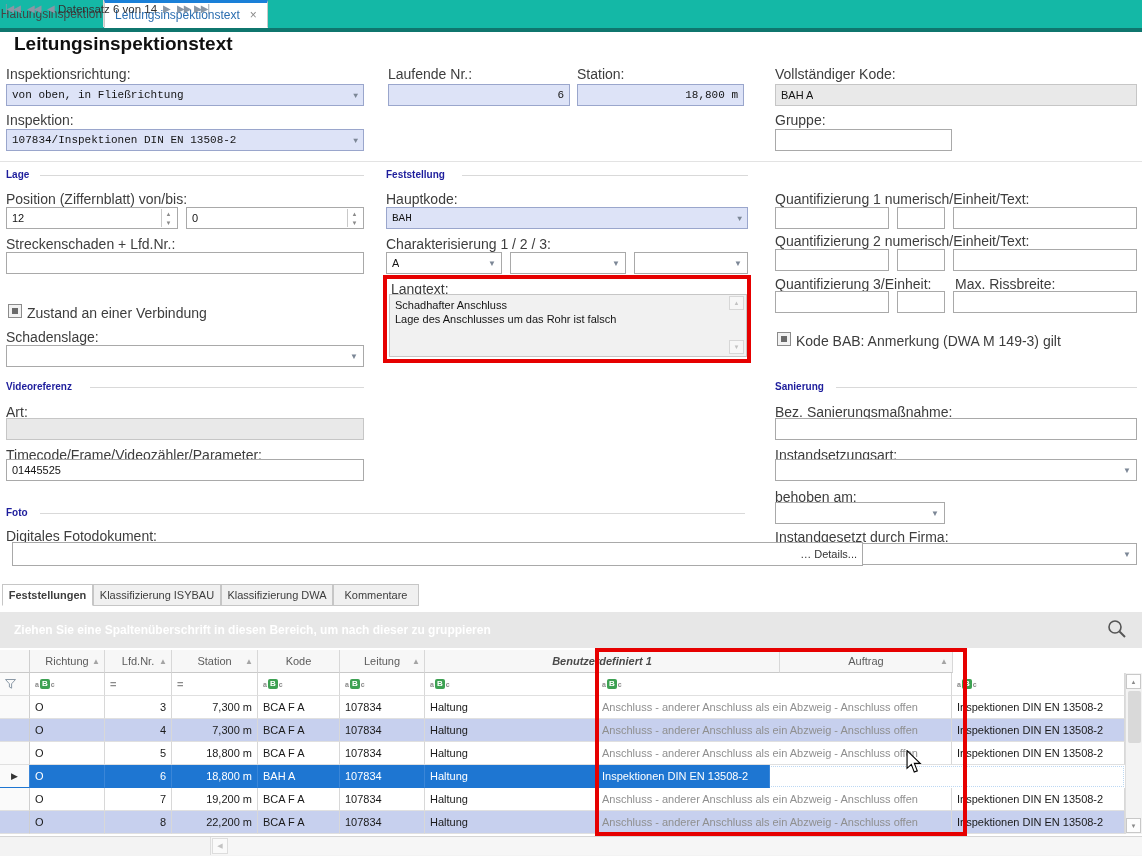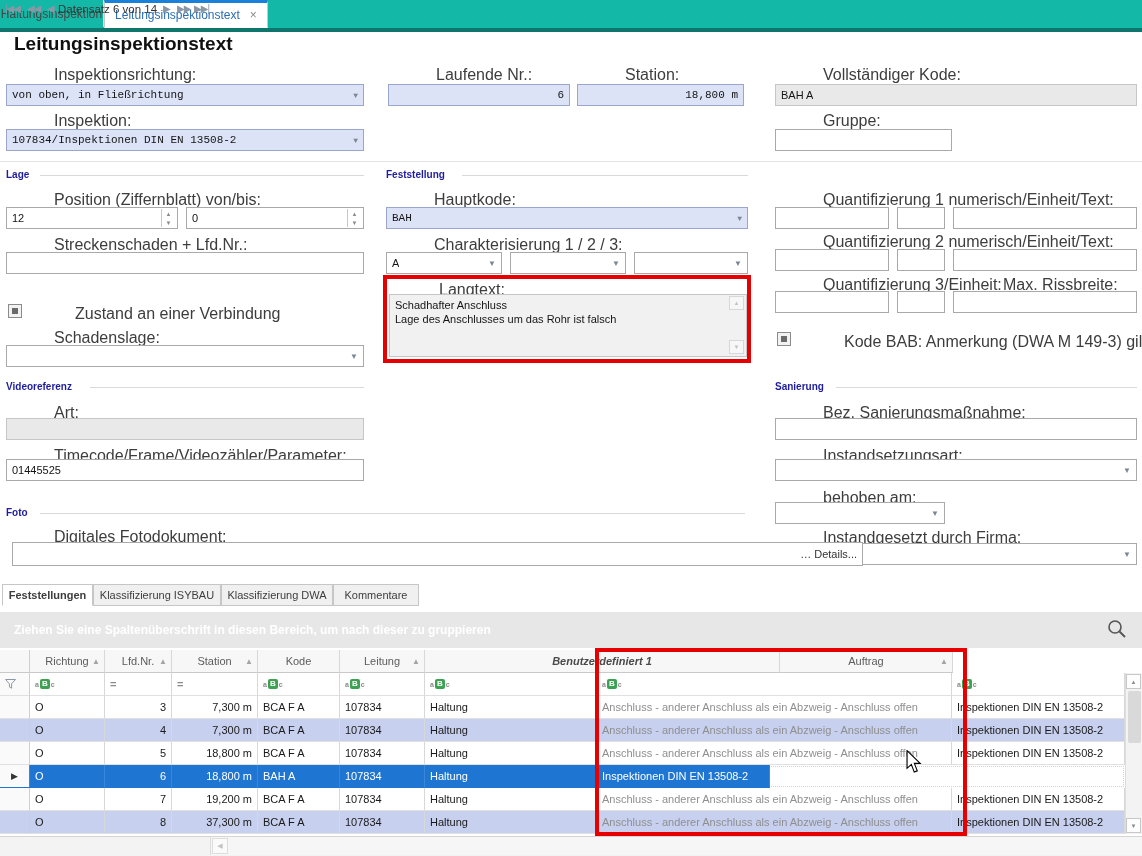--- a/index.html
+++ b/index.html
@@ -8,21 +8,21 @@
   
   .tabbar{position:absolute;left:0;top:0;width:1142px;height:28px;background:#14b8a6;border-bottom:4px solid #0f766e;}
   .doc-tab{position:absolute;top:0;height:27px;display:flex;align-items:center;justify-content:center;
            font-size:12px;color:#444;box-sizing:border-box;}
   .doc-tab.inactive{left:0;width:104px;border-right:1px solid #d9d9d9;cursor:default;}
   .doc-tab.active{left:104px;width:164px;background:#fff;border-left:1px solid #c9c9c9;border-right:1px solid #c9c9c9;
            border-top:3px solid #1a80d8;color:#2a6db0;border-bottom:1px solid #fff;top:0;height:28px;}
   .tab-close{margin-left:10px;color:#8a8a8a;font-size:12px;line-height:12px;}
   .page-title{position:absolute;left:14px;top:33px;font-size:19px;font-weight:bold;color:#101010;}
   
-  .lbl{position:absolute;font-size:16px;color:#3d3d3d;white-space:nowrap;margin-left:48px;}
+  .lbl{position:absolute;font-size:14px;color:#3d3d3d;white-space:nowrap;}
   .sechead{position:absolute;font-size:10px;font-weight:bold;color:#1d1d9c;white-space:nowrap;background:#fff;z-index:2;}
   .secline{position:absolute;height:1px;background:#d9d9d9;}
   .hline{position:absolute;height:1px;background:#e3e3e3;}
   .field{position:absolute;border:1px solid #a9a9a9;background:#fff;font-size:11px;color:#141414;
          display:flex;align-items:center;padding:0 5px;box-sizing:border-box;height:22px;}
   .lav{background:#dde3f7;border-color:#9aa6cc;font-family:Liberation Mono, monospace;}
   .ro{background:#e9e9e9;border-color:#c6c6c6;}
   .right{justify-content:flex-end;}
   .dd{margin-left:auto;color:#7c8796;font-size:8px;padding-left:4px;}
   .val{white-space:nowrap;overflow:hidden;}
@@ -363,21 +363,21 @@
   <div class="cell c4">BCA F A</div>
   <div class="cell c5">107834</div>
   <div class="cell c6">Haltung</div>
   <div class="cell c7 user">Anschluss - anderer Anschluss als ein Abzweig - Anschluss offen</div>
   <div class="cell c8">Inspektionen DIN EN 13508-2</div>
 </div>
 <div class="grow altrow" style="top:811px">
   <div class="cell c0"></div>
   <div class="cell c1">O</div>
   <div class="cell c2 num">8</div>
-  <div class="cell c3 num">37,300 m</div>
+  <div class="cell c3 num">22,200 m</div>
   <div class="cell c4">BCA F A</div>
   <div class="cell c5">107834</div>
   <div class="cell c6">Haltung</div>
   <div class="cell c7 user">Anschluss - anderer Anschluss als ein Abzweig - Anschluss offen</div>
   <div class="cell c8">Inspektionen DIN EN 13508-2</div>
 </div>
 
 <div class="redbox" style="left:595px;top:648px;width:372px;height:188px"></div>
 
 <div class="vscroll">

